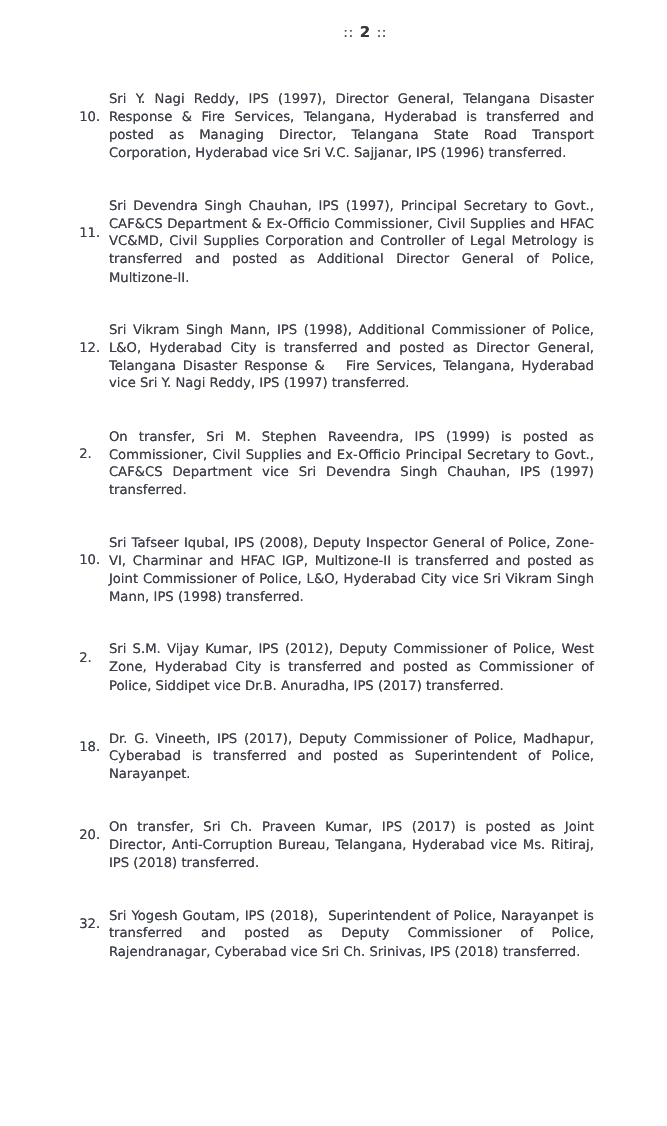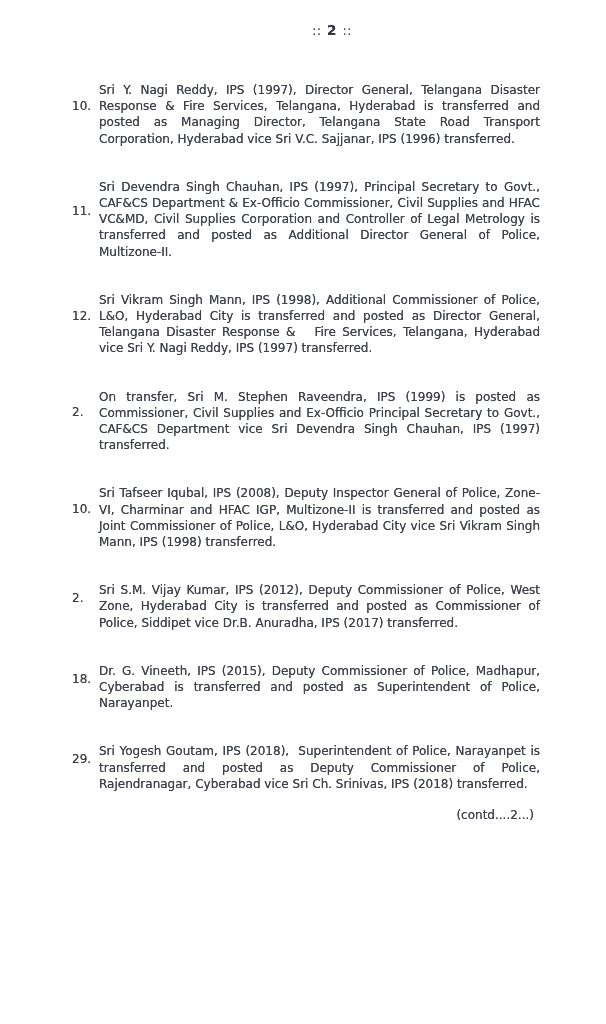--- a/index.html
+++ b/index.html
@@ -97,23 +97,26 @@
     <li class="item">
       <span class="num">10.</span>
       <span class="txt">Sri Tafseer Iqubal, IPS (2008), Deputy Inspector General of Police, Zone-VI, Charminar and HFAC IGP, Multizone-II is transferred and posted as Joint Commissioner of Police, L&amp;O, Hyderabad City vice Sri Vikram Singh Mann, IPS (1998) transferred.</span>
     </li>
     <li class="item">
       <span class="num">2.</span>
       <span class="txt">Sri S.M. Vijay Kumar, IPS (2012), Deputy Commissioner of Police, West Zone, Hyderabad City is transferred and posted as Commissioner of Police, Siddipet vice Dr.B. Anuradha, IPS (2017) transferred.</span>
     </li>
     <li class="item">
       <span class="num">18.</span>
-      <span class="txt">Dr. G. Vineeth, IPS (2015), Deputy Commissioner of Police, Madhapur, Cyberabad is transferred and posted as Superintendent of Police, Narayanpet.</span>
+      <span class="txt">Dr. G. Vineeth, IPS (2017), Deputy Commissioner of Police, Madhapur, Cyberabad is transferred and posted as Superintendent of Police, Narayanpet.</span>
     </li>
     <li class="item">
-      <span class="num">29.</span>
+      <span class="num">20.</span>
+      <span class="txt">On transfer, Sri Ch. Praveen Kumar, IPS (2017) is posted as Joint Director, Anti-Corruption Bureau, Telangana, Hyderabad vice Ms. Ritiraj, IPS (2018) transferred.</span>
+    </li>
+    <li class="item">
+      <span class="num">32.</span>
       <span class="txt">Sri Yogesh Goutam, IPS (2018),&nbsp; Superintendent of Police, Narayanpet is transferred and posted as Deputy Commissioner of Police, Rajendranagar, Cyberabad vice Sri Ch. Srinivas, IPS (2018) transferred.</span>
     </li>
   </ol>
 
-  <div class="footer-note">(contd....2...)</div>
 
 </div>
 
 </body></html>

